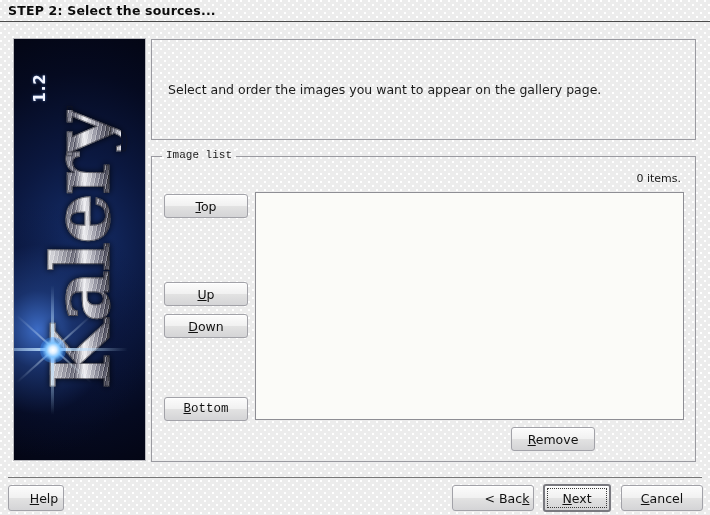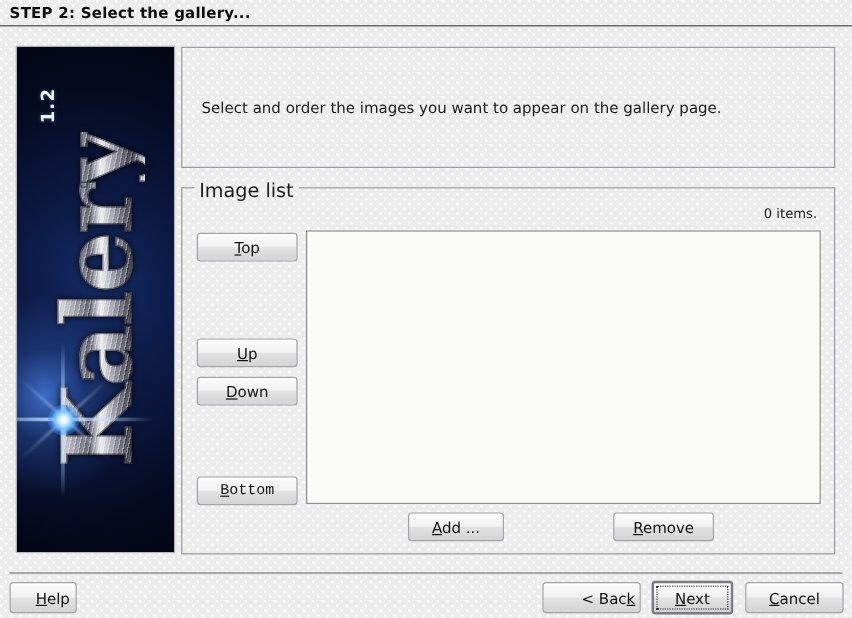--- a/index.html
+++ b/index.html
@@ -194,23 +194,24 @@
     width: 545px;
     height: 306px;
     box-sizing: border-box;
     border: 1px solid #9a9aa0;
   }
   #image-list-group-legend {
     position: absolute;
     left: 10px;
     top: -8px;
     padding: 0 4px;
-    font-size: 16px;
+    font-size: 11px;
     color: #1b1b1b;
     white-space: nowrap;
+    font-family: Liberation Mono, monospace;
   }
   #item-count {
     position: absolute;
     right: 14px;
     top: 15px;
     font-size: 11px;
     color: #1b1b1b;
   }
 
   
@@ -294,21 +295,21 @@
   #btn-next .focus-ring {
     position: absolute;
     left: 2px; top: 2px; right: 2px; bottom: 2px;
     border: 1px dotted #3a3a3a;
     pointer-events: none;
   }
 </style>
 </head>
 <body class="dotted-bg">
 
-<div id="header-title">STEP 2: Select the gallery...</div>
+<div id="header-title">STEP 2: Select the sources...</div>
 <div id="header-rule"></div>
 <div id="header-rule2"></div>
 
 <div id="banner">
   <div id="banner-wordmark-wrap">
     <span id="banner-wordmark">Kalery</span>
   </div>
   <div id="flare-ray-d1"></div>
   <div id="flare-ray-d2"></div>
   <div id="flare-ray-h"></div>
@@ -333,23 +334,20 @@
     </div>
   <div class="btn order-btn" id="btn-down">
       <span><u>D</u>own</span>
     </div>
   <div class="btn order-btn" id="btn-bottom">
       <span><u>B</u>ottom</span>
     </div>
 
   <div id="image-listbox"></div>
 
-  <div class="btn" id="btn-add">
-      <span><u>A</u>dd ...</span>
-    </div>
   <div class="btn" id="btn-remove">
       <span><u>R</u>emove</span>
     </div>
 </div>
 
 <div id="footer-rule"></div>
 <div class="btn footer-btn" id="btn-help">
     <span><u>H</u>elp</span>
   </div>
 <div class="btn footer-btn" id="btn-back">

